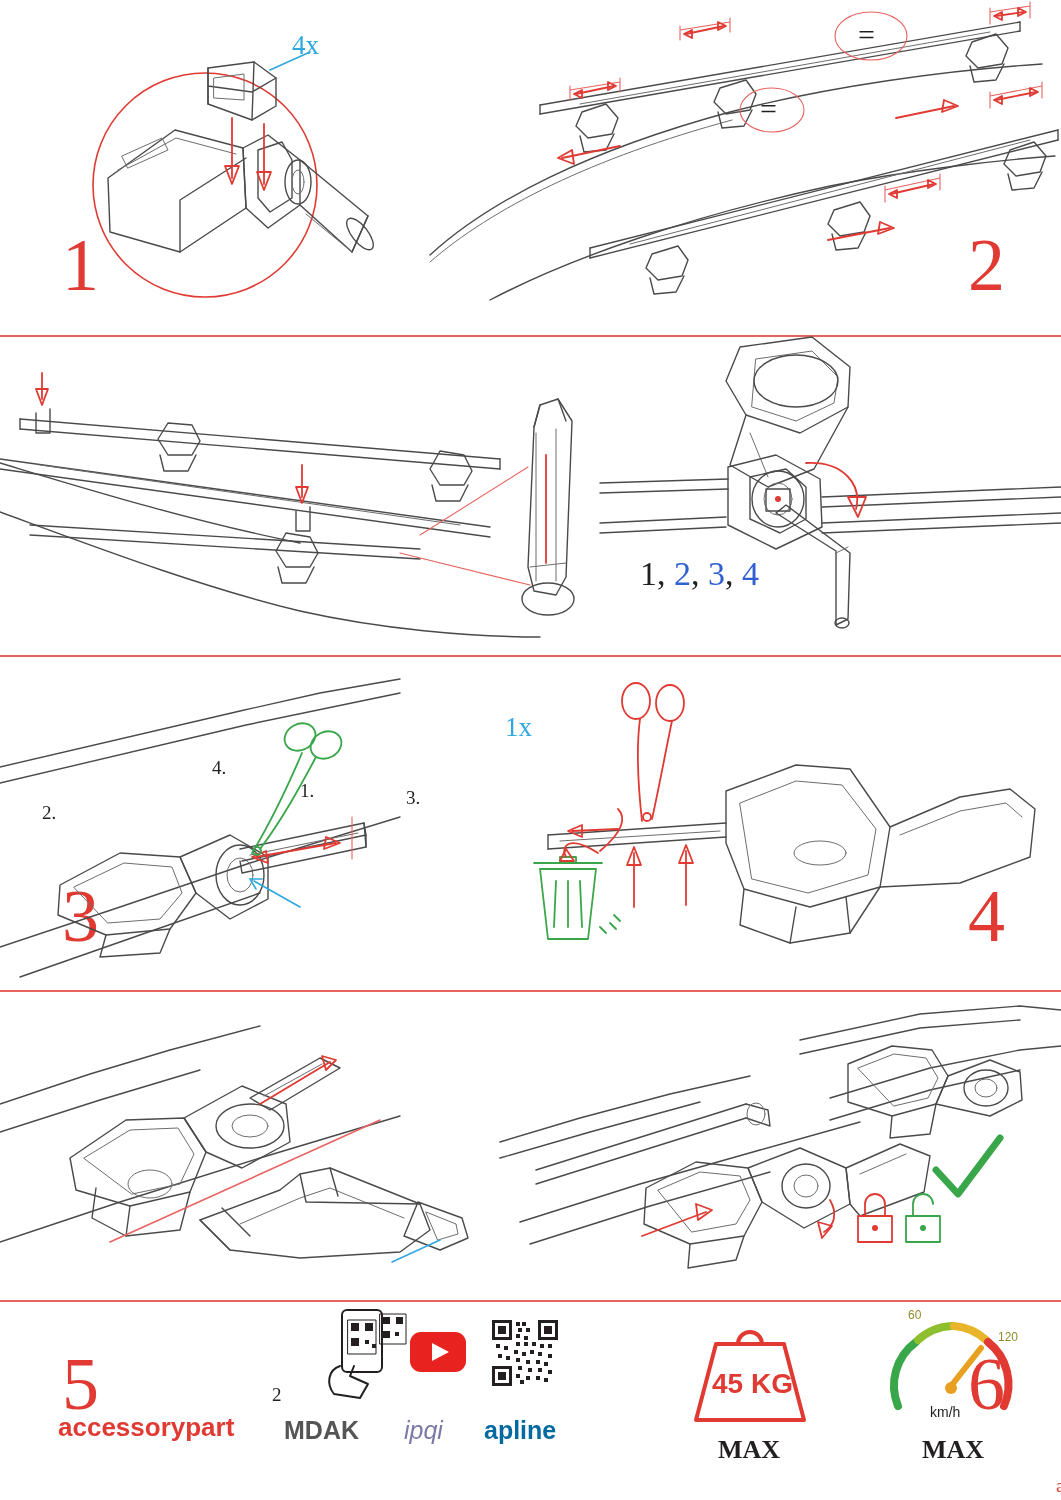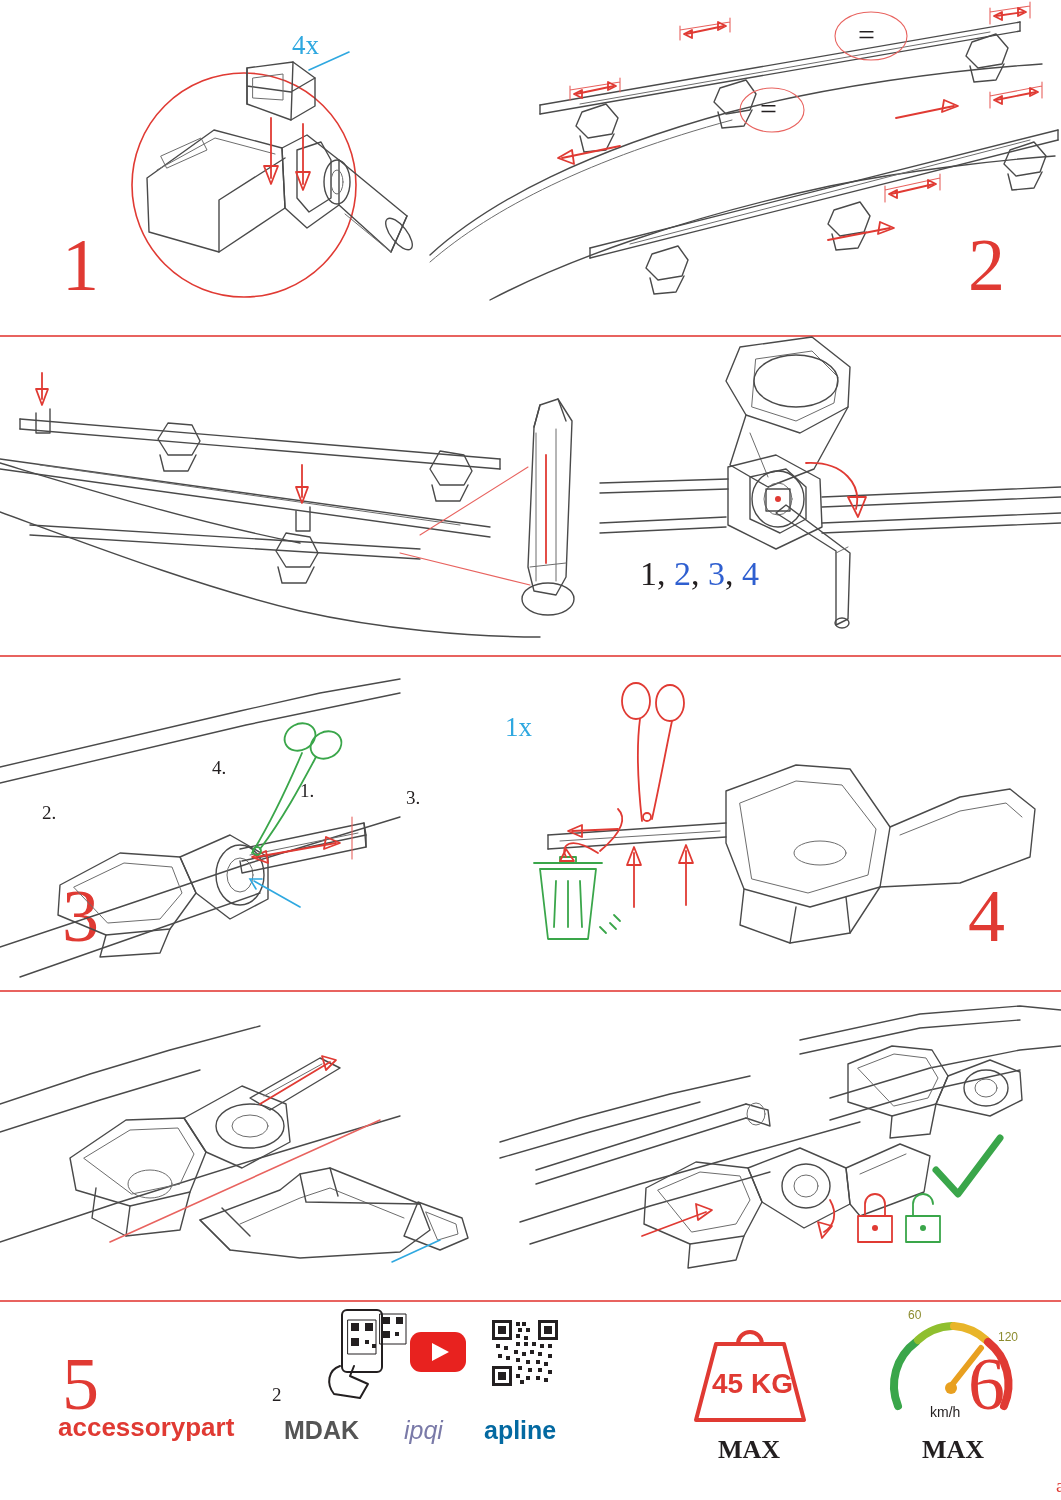--- a/index.html
+++ b/index.html
@@ -34,21 +34,21 @@
 </head>
 <body>
 
 <div class="sheet">
 
   <div class="rule" style="top:335px"></div>
   <div class="rule" style="top:655px"></div>
   <div class="rule" style="top:990px"></div>
   <div class="rule" style="top:1300px"></div>
 
-  <div class="panel" style="left:0;top:0;width:430px;height:335px;padding-left:39px;">
+  <div class="panel" style="left:0;top:0;width:430px;height:335px;">
     <svg width="430" height="335" viewBox="0 0 430 335">
       <circle cx="205" cy="185" r="112" class="r" style="stroke-width:1.6"></circle>
 
       <path class="s" d="M100 200 L120 150 L210 120 L300 165 L345 230 L320 270 L240 285 L150 262 Z" transform="translate(0,0)" opacity="0"></path>
 
       <path class="s" d="M108 178 L175 130 L243 148 L246 208 L180 252 L110 232 Z"></path>
       <path class="s2" d="M118 170 L176 138 L236 154"></path>
       <path class="s2" d="M122 156 L162 138 L168 150 L128 168 Z"></path>
       <path class="s" d="M180 252 L180 200 L246 158"></path>
 

